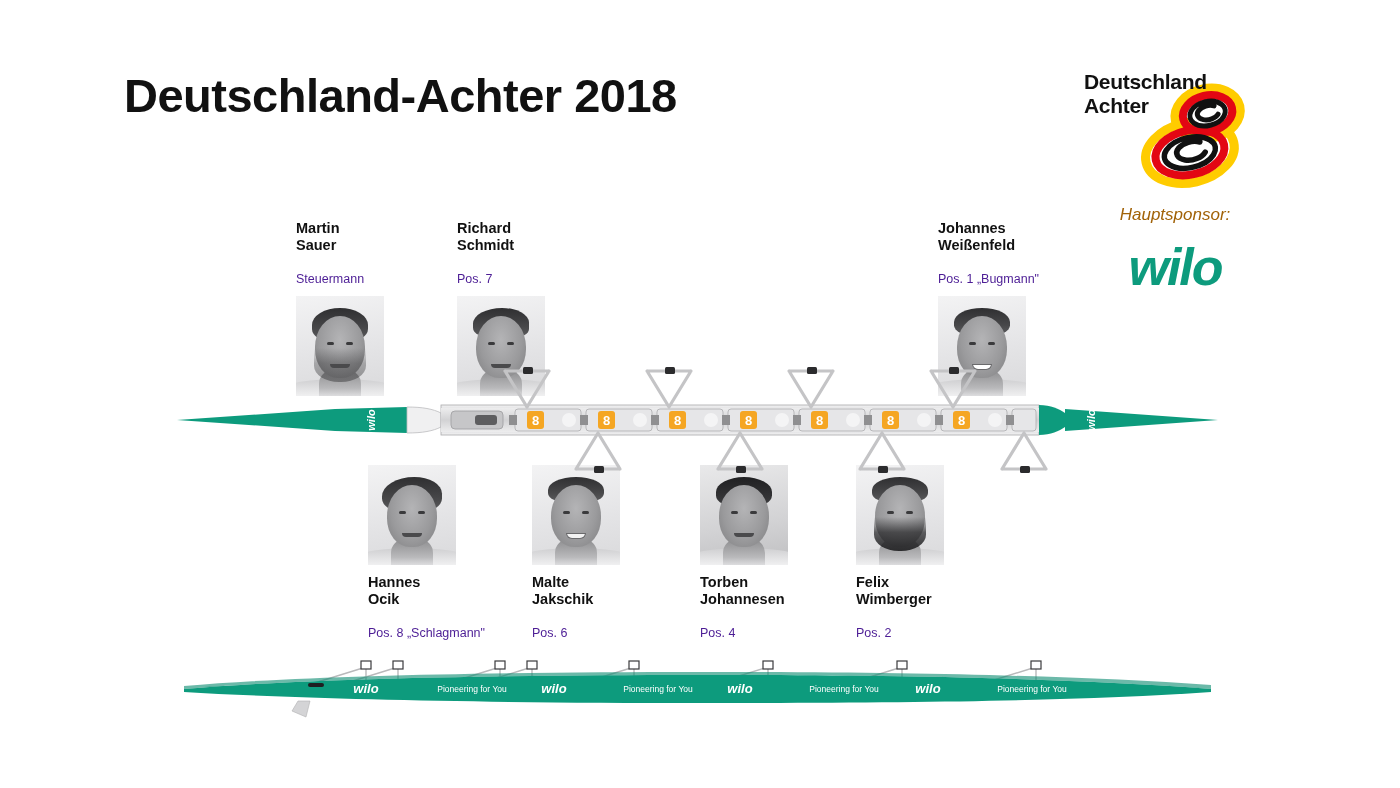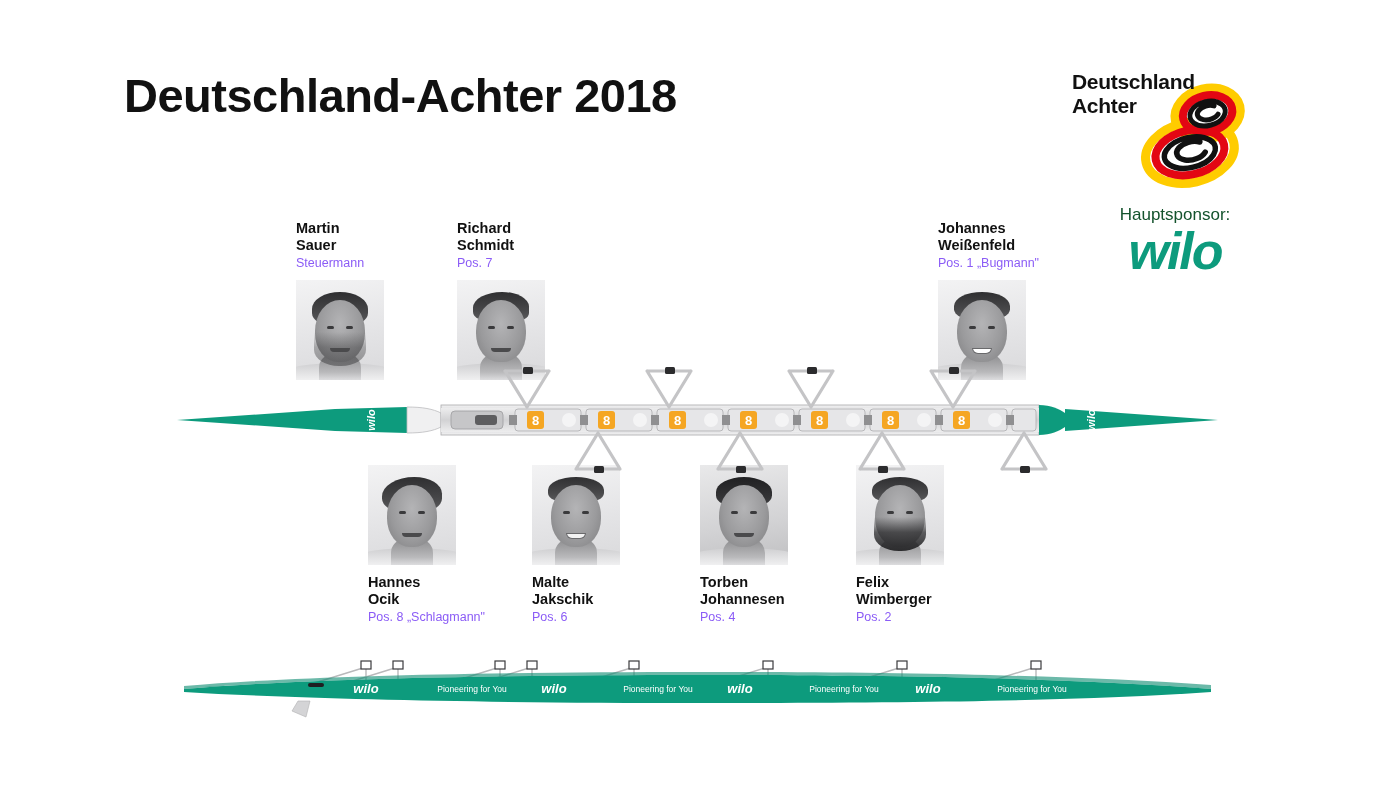--- a/index.html
+++ b/index.html
@@ -29,21 +29,21 @@
   }
 
   
   .brand-logo {
     position: absolute;
     left: 1072px; top: 70px;
     width: 200px; height: 110px;
   }
   .brand-logo .brand-text {
     position: absolute;
-    left: 0; top: 0;
+    left: 12px; top: 0;
     font-size: 21px;
     font-weight: bold;
     line-height: 1.12;
     color: #111111;
     letter-spacing: -0.3px;
     z-index: 3;
   }
   .brand-logo .brand-emblem {
     position: absolute;
     left: 52px; top: 16px;
@@ -53,21 +53,23 @@
 
   
   .sponsor-block {
     position: absolute;
     left: 1060px; top: 205px;
     width: 230px;
     text-align: center;
   }
   .sponsor-label {
     font-size: 17px;
-    color: #14532d;
+    color: #a16207;
+    margin-bottom: 16px;
+    font-style: italic;
   }
   .sponsor-wordmark {
     font-size: 52px;
     font-weight: bold;
     font-style: italic;
     color: #0d9b7d;
     letter-spacing: -2px;
     line-height: 1;
   }
 
@@ -79,22 +81,22 @@
   .athlete .name-block { line-height: 1.18; }
   .athlete .first-name,
   .athlete .last-name {
     font-size: 14.5px;
     font-weight: bold;
     color: #111111;
     white-space: nowrap;
   }
   .athlete .position {
     font-size: 12.5px;
-    color: #8b5cf6;
-    margin-top: 2px;
+    color: #4c1d95;
+    margin-top: 18px;
     white-space: nowrap;
   }
   .athlete .portrait {
     width: 88px; height: 100px;
     overflow: hidden;
     background: #ececed;
     position: relative;
   }
   .athlete.top .portrait { margin-top: 9px; }
   .athlete.bottom .name-block { margin-top: 9px; }

